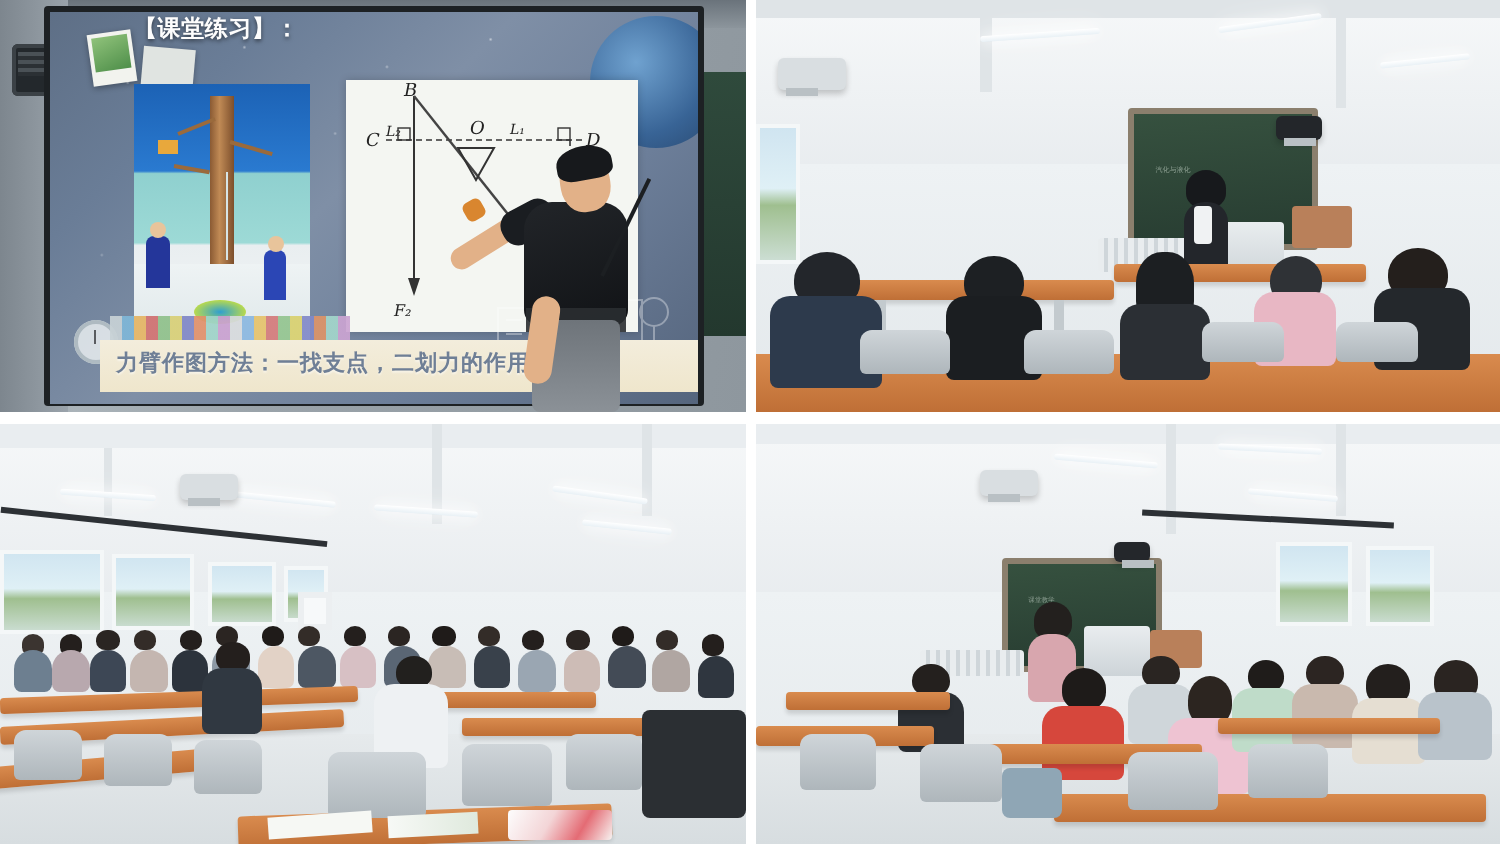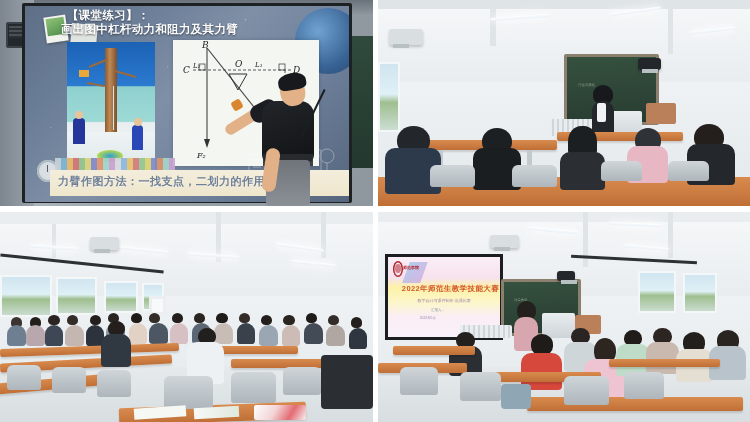--- a/index.html
+++ b/index.html
@@ -191,21 +191,20 @@
         <div class="stars"></div>
         <div class="planet"></div>
 
         <div class="polaroid">
             <i></i>
           </div>
         <div class="polaroid2"></div>
 
         <div class="slidetitle">
           <span class="l1">【课堂练习】：</span>
-          <span class="l2">画出图中杠杆动力和阻力及其力臂</span>
         </div>
 
         <div class="illus">
           <div class="tree"></div>
           <div class="branch" style="left:22px;top:24px;width:20px;transform:rotate(-22deg);"></div>
           <div class="branch" style="left:48px;top:28px;width:22px;transform:rotate(16deg);"></div>
           <div class="branch" style="left:20px;top:40px;width:18px;transform:rotate(10deg);"></div>
           <div class="grass"></div>
           <div class="pond"></div>
           <div class="rope"></div>
@@ -427,33 +426,20 @@
       <div class="lamp" style="left:62%;top:5%;width:14%;height:3px;transform:rotate(3deg);"></div>
       <div class="lamp" style="left:66%;top:16%;width:12%;height:3px;transform:rotate(5deg);"></div>
       <div class="projector" style="left:30%;top:11%;width:8%;height:6%;"></div>
       <div class="beam" style="left:52%;top:22%;width:34%;height:3px;background:#2d3135;transform:rotate(3deg);"></div>
 
       <div class="wall"></div>
       <div class="window" style="left:70%;top:28%;width:10%;height:20%;"></div>
       <div class="window" style="left:82%;top:29%;width:9%;height:19%;"></div>
       <div class="floor"></div>
 
-      <div class="projscreen" style="left:2%;top:20%;width:30%;height:38%;">
-        <div class="slide-bg">
-          <div class="ribbon"></div>
-          <div class="logo">
-            <div class="seal"></div>
-            <div class="name">师范学院</div>
-          </div>
-          <div class="slide-title">2022年师范生教学技能大赛</div>
-          <div class="slide-sub">教学设计与课件制作·说课比赛</div>
-          <div class="slide-sub2">汇报人：</div>
-          <div class="slide-sub3">2022年5月</div>
-        </div>
-      </div>
 
       <div class="chalkboard" style="left:33%;top:32%;width:20%;height:24%;">
         <div class="boardtext">课堂教学</div>
       </div>
       <div class="projector" style="left:48%;top:28%;width:5%;height:5%;background:#24272b;"></div>
       <div class="radiator" style="left:22%;top:54%;width:14%;height:6%;"></div>
       <div class="podium" style="left:44%;top:48%;width:9%;height:12%;"></div>
       <div class="podium" style="left:53%;top:49%;width:7%;height:9%;background:#b9805a;"></div>
 
       <div class="head" style="left:38%;top:44%;width:4%;height:7%;background:#dcae89;"></div>

